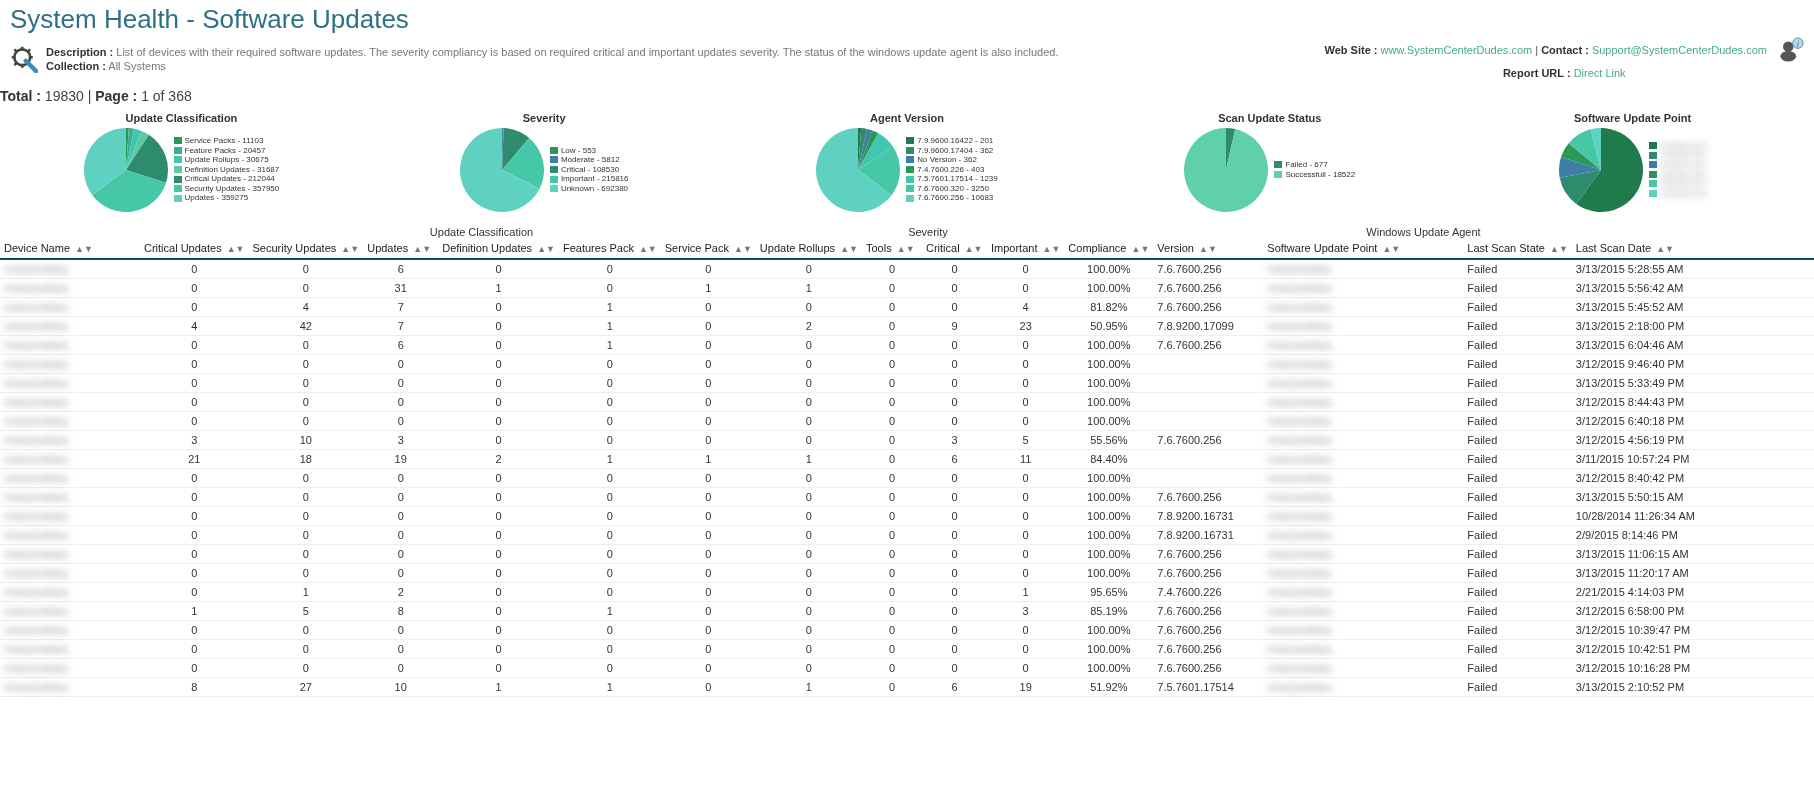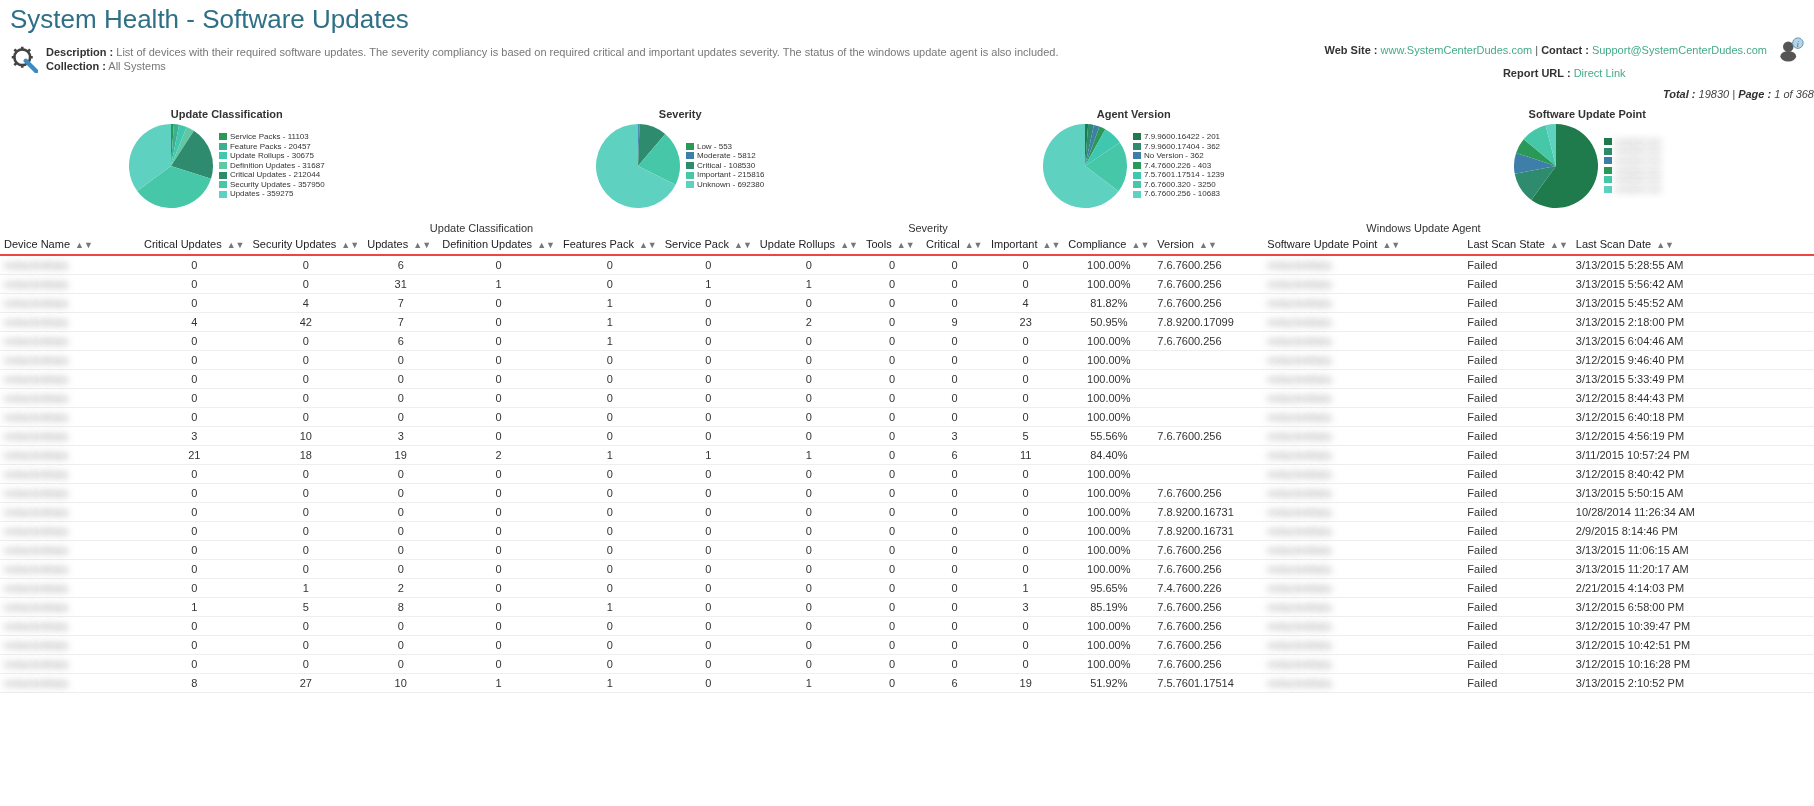--- a/index.html
+++ b/index.html
@@ -8,34 +8,34 @@
   .title { font-size: 26px; font-weight: 400; color: #2e7085; }
   .logo-area { display:flex; align-items:center; gap:6px; font-size:22px; color:#666; font-weight:300;}
   .logo-svg { width: 40px; height: 28px; }
   .meta-row { display:flex; justify-content:space-between; padding: 2px 10px; font-size: 11px; color:#555;}
   .meta-left { display:flex; gap:8px; align-items:center;}
   .meta-right { text-align:center; line-height:1.5;}
   .gear-icon { width:28px; height:28px; }
   .desc-block { display:flex; flex-direction:column; gap:2px;}
   .label { font-weight:600; color:#333;}
   .link { color:#4a8; text-decoration:none;}
-  .summary-bar { text-align:right; font-size:11px; padding:4px 0; color:#444;font-style:italic;}
+  .summary-bar { text-align:left; font-size:14px; padding:4px 0; color:#444;}
   .charts-row { display:flex; justify-content:space-around; padding:4px 0 8px 0;}
   .chart-block { display:flex; flex-direction:column; align-items:center; flex:1;}
   .chart-title { font-weight:700; font-size:11px; margin-bottom:4px;}
   .chart-body { display:flex; align-items:center; gap:6px;}
   .pie { width:84px; height:84px; }
   .legend { font-size:8px; line-height:1.2; color:#333;}
   .legend div { display:flex; align-items:center; gap:3px; white-space:nowrap;}
   .swatch { width:8px; height:7px; display:inline-block; flex-shrink:0;}
   .group-header-row { display:flex; font-size:11px; color:#333; padding-top:6px;}
   .group-header-row div { text-align:center; }
   .table-wrap { width:100%; }
   table { border-collapse: collapse; width:100%; font-size:11px;}
-  thead th { text-align:left; font-weight:400; color:#222; padding:4px 4px; border-bottom:2px solid #ef4444; white-space:nowrap; cursor:pointer; position:relative;}
+  thead th { text-align:left; font-weight:400; color:#222; padding:4px 4px; border-bottom:2px solid #0c4a6e; white-space:nowrap; cursor:pointer; position:relative;}
   thead th .sort { font-size:9px; color:#777; margin-left:2px;}
   tbody td { padding:3px 4px; border-bottom:1px solid #eee; white-space:nowrap;}
   .blur { color: transparent; text-shadow: 0 0 6px rgba(120,120,120,0.7); user-select:none;}
   .num { text-align:center;}
   .person-icon { width:28px; height:28px; display:inline-block; vertical-align:middle; margin-left:6px;}
 </style>
 </head>
 <body>
 
 <div class="header">
@@ -145,20 +145,33 @@
           <path d="M42 42 L75.57955214292555 67.22724079007739 A42 42 0 1 1 41.99999999999999 0 Z" fill="#5fd1c0"></path>
         </svg>
         <div class="legend">
           <div><span class="swatch" style="background:#1f7a4c"></span>7.9.9600.16422 - 201</div>
           <div><span class="swatch" style="background:#2e8b6e"></span>7.9.9600.17404 - 362</div>
           <div><span class="swatch" style="background:#3d7fa8"></span>No Version - 362</div>
           <div><span class="swatch" style="background:#2a9958"></span>7.4.7600.226 - 403</div>
           <div><span class="swatch" style="background:#3fc7b0"></span>7.5.7601.17514 - 1239</div>
           <div><span class="swatch" style="background:#46c8a8"></span>7.6.7600.320 - 3250</div>
           <div><span class="swatch" style="background:#5fd1c0"></span>7.6.7600.256 - 10683</div>
+        </div>
+      </div>
+    </div>
+    <div class="chart-block">
+      <div class="chart-title">Scan Update Status</div>
+    <div class="chart-body">
+        <svg class="pie" viewBox="0 0 84 84">
+          <path d="M42 42 L42 0 A42 42 0 0 1 51.22954394129269 1.0266486770273175 Z" fill="#2e8b6e"></path>
+          <path d="M42 42 L51.22954394129269 1.0266486770273175 A42 42 0 1 1 42.00000000000003 0 Z" fill="#60d0a8"></path>
+        </svg>
+        <div class="legend">
+          <div><span class="swatch" style="background:#2e8b6e"></span>Failed - 677</div>
+          <div><span class="swatch" style="background:#60d0a8"></span>Successfull - 18522</div>
         </div>
       </div>
     </div>
     <div class="chart-block">
       <div class="chart-title">Software Update Point</div>
     <div class="chart-body">
         <svg class="pie" viewBox="0 0 84 84">
           <path d="M42 42 L42 0 A42 42 0 1 1 17.313019403716133 75.9787137637478 Z" fill="#1f7a4c"></path>
           <path d="M42 42 L17.313019403716133 75.9787137637478 A42 42 0 0 1 0.7439354693950762 49.870015212600435 Z" fill="#2e8b6e"></path>
           <path d="M42 42 L0.7439354693950762 49.870015212600435 A42 42 0 0 1 2.055626315603547 29.021286236252216 Z" fill="#3d7fa8"></path>

